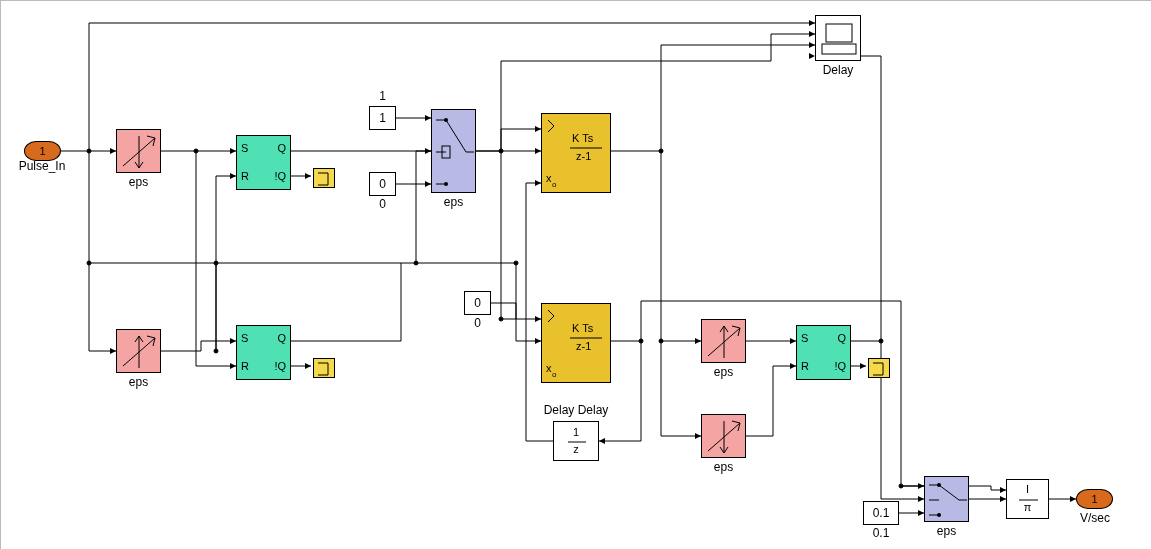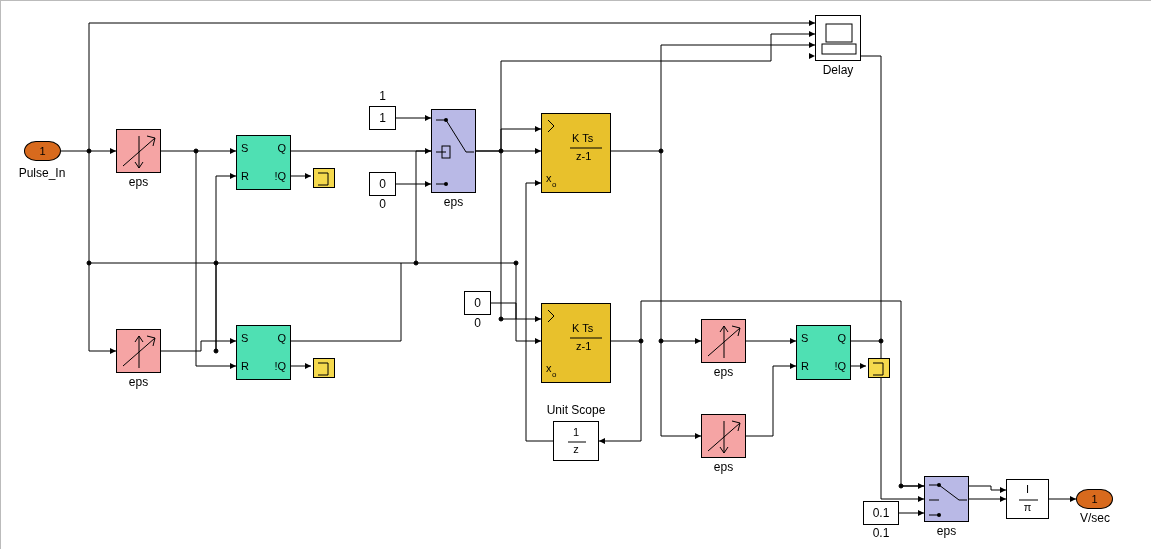--- a/index.html
+++ b/index.html
@@ -154,21 +154,21 @@
     <path d="M968 498 H 1005" marker-end="url(#ah)"></path>
 
     <path d="M1048 498 H 1075" marker-end="url(#ah)"></path>
 
   </g>
 </svg>
 
 <div class="blk port orange" style="left:23px; top:140px; width:37px; height:20px;">
   <span>1</span>
 </div>
-<div class="lbl" style="left:10px; top:165px; width:62px;">Pulse_In</div>
+<div class="lbl" style="left:10px; top:158px; width:62px;">Pulse_In</div>
 
 <div class="blk pink" style="left:115px; top:128px; width:45px; height:44px;">
   <svg width="45" height="44">
     <line x1="6" y1="36" x2="38" y2="8" stroke="#000"></line>
     <path d="M30 6 L38 8 L36 16" stroke="#000" fill="none"></path>
     <line x1="22" y1="6" x2="22" y2="38" stroke="#000"></line>
     <path d="M18 32 L22 38 L26 32" stroke="#000" fill="none"></path>
   </svg>
 </div>
 <div class="lbl" style="left:115px; top:174px; width:45px;">eps</div>
@@ -262,21 +262,21 @@
   <span class="lbl sub" style="left:10px; top:66px;">o</span>
 </div>
 
 <div class="blk white center" style="left:552px; top:420px; width:46px; height:40px;">
   <svg width="46" height="40">
     <line x1="14" y1="20" x2="32" y2="20" stroke="#000"></line>
   </svg>
   <span class="lbl txt" style="left:0; right:0; top:4px;">1</span>
   <span class="lbl txt" style="left:0; right:0; top:21px;">z</span>
 </div>
-<div class="lbl" style="left:540px; top:402px; width:70px;">Unit Scope</div>
+<div class="lbl" style="left:540px; top:402px; width:70px;">Delay Delay</div>
 
 <div class="blk pink" style="left:700px; top:318px; width:45px; height:44px;">
   <svg width="45" height="44">
     <line x1="6" y1="36" x2="38" y2="8" stroke="#000"></line>
     <path d="M30 6 L38 8 L36 16" stroke="#000" fill="none"></path>
     <line x1="22" y1="38" x2="22" y2="6" stroke="#000"></line>
     <path d="M18 12 L22 6 L26 12" stroke="#000" fill="none"></path>
   </svg>
 </div>
 <div class="lbl" style="left:700px; top:364px; width:45px;">eps</div>

